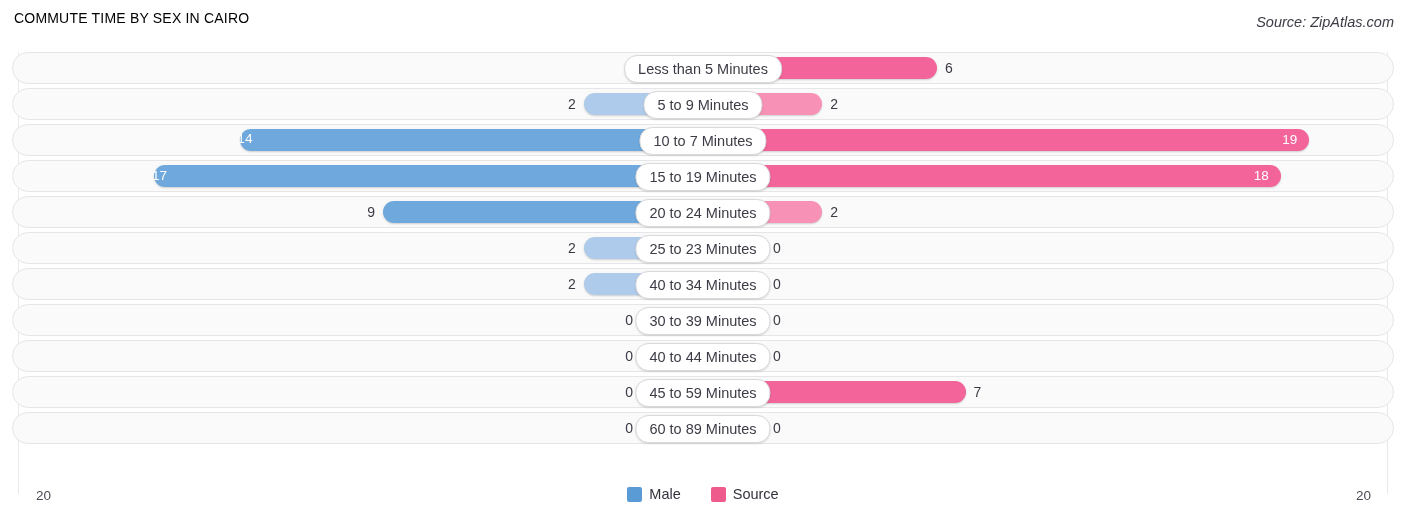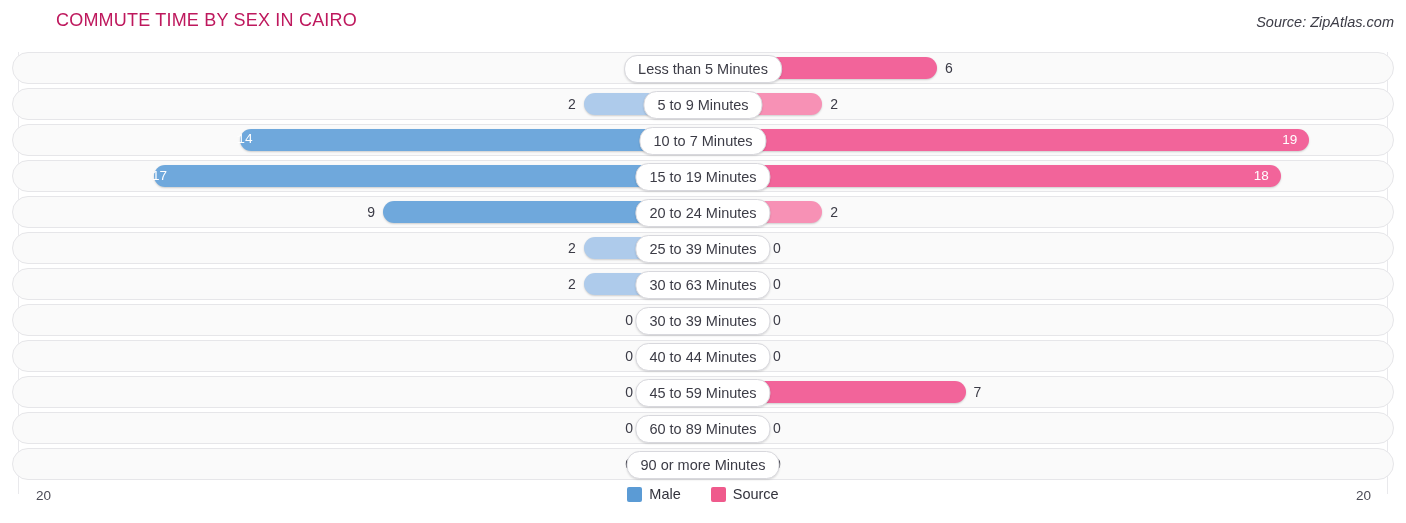--- a/index.html
+++ b/index.html
@@ -8,23 +8,22 @@
     background:#ffffff;
     font-family:"Liberation Sans", sans-serif;
     color:#3b3b46;
     overflow:hidden;
     position:relative;
   }
   #chart-root{position:relative;width:1406px;height:523px;}
 
   .title{
     position:absolute;left:14px;top:10px;
-    font-size:18px;letter-spacing:.2px;color:#be185d;
+    font-size:14px;letter-spacing:.2px;color:#000000;
     white-space:nowrap;
-    margin-left:42px;
   }
   .source{
     position:absolute;right:12px;top:14px;
     font-size:14.5px;font-style:italic;color:#3c3c46;
     white-space:nowrap;
   }
 
   .plot{
     position:absolute;left:12px;top:52px;
     width:1382px;height:432px;
@@ -154,30 +153,30 @@
           <div class="val out-right" style="left: 817.3px;">2</div>
           <div class="catpill">20 to 24 Minutes</div>
         </div>
       </div>
       <div class="row">
         <div class="row-inner">
           <div class="bar male" style="width: 119.3px; background: rgb(174, 203, 235);"></div>
           <div class="val out-left" style="right: 817.3px;">2</div>
           <div class="bar female" style="width: 62px; background: rgb(247, 145, 181);"></div>
           <div class="val out-right" style="left: 760px;">0</div>
-          <div class="catpill">25 to 39 Minutes</div>
+          <div class="catpill">25 to 23 Minutes</div>
         </div>
       </div>
       <div class="row">
         <div class="row-inner">
           <div class="bar male" style="width: 119.3px; background: rgb(174, 203, 235);"></div>
           <div class="val out-left" style="right: 817.3px;">2</div>
           <div class="bar female" style="width: 62px; background: rgb(247, 145, 181);"></div>
           <div class="val out-right" style="left: 760px;">0</div>
-          <div class="catpill">30 to 63 Minutes</div>
+          <div class="catpill">40 to 34 Minutes</div>
         </div>
       </div>
       <div class="row">
         <div class="row-inner">
           <div class="bar male" style="width: 62px; background: rgb(174, 203, 235);"></div>
           <div class="val out-left" style="right: 760px;">0</div>
           <div class="bar female" style="width: 62px; background: rgb(247, 145, 181);"></div>
           <div class="val out-right" style="left: 760px;">0</div>
           <div class="catpill">30 to 39 Minutes</div>
         </div>
@@ -200,29 +199,20 @@
           <div class="catpill">45 to 59 Minutes</div>
         </div>
       </div>
       <div class="row">
         <div class="row-inner">
           <div class="bar male" style="width: 62px; background: rgb(174, 203, 235);"></div>
           <div class="val out-left" style="right: 760px;">0</div>
           <div class="bar female" style="width: 62px; background: rgb(247, 145, 181);"></div>
           <div class="val out-right" style="left: 760px;">0</div>
           <div class="catpill">60 to 89 Minutes</div>
-        </div>
-      </div>
-      <div class="row">
-        <div class="row-inner">
-          <div class="bar male" style="width: 62px; background: rgb(174, 203, 235);"></div>
-          <div class="val out-left" style="right: 760px;">0</div>
-          <div class="bar female" style="width: 62px; background: rgb(247, 145, 181);"></div>
-          <div class="val out-right" style="left: 760px;">0</div>
-          <div class="catpill">90 or more Minutes</div>
         </div>
       </div>
     </div>
 
   <div class="axis-left">20</div>
   <div class="axis-right">20</div>
 
   <div class="legend" id="legend">
       <div class="legend-item">
         <span class="swatch" style="background: rgb(91, 155, 213);"></span>

